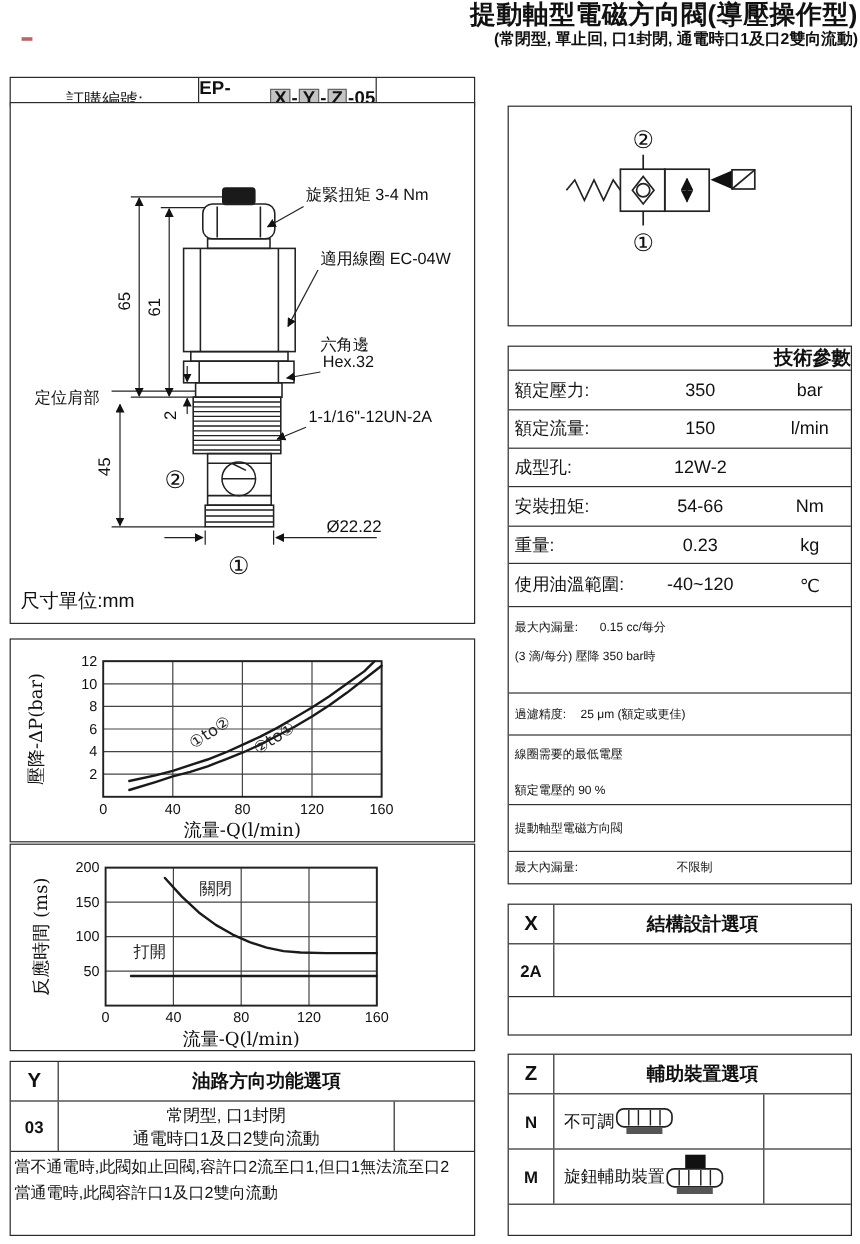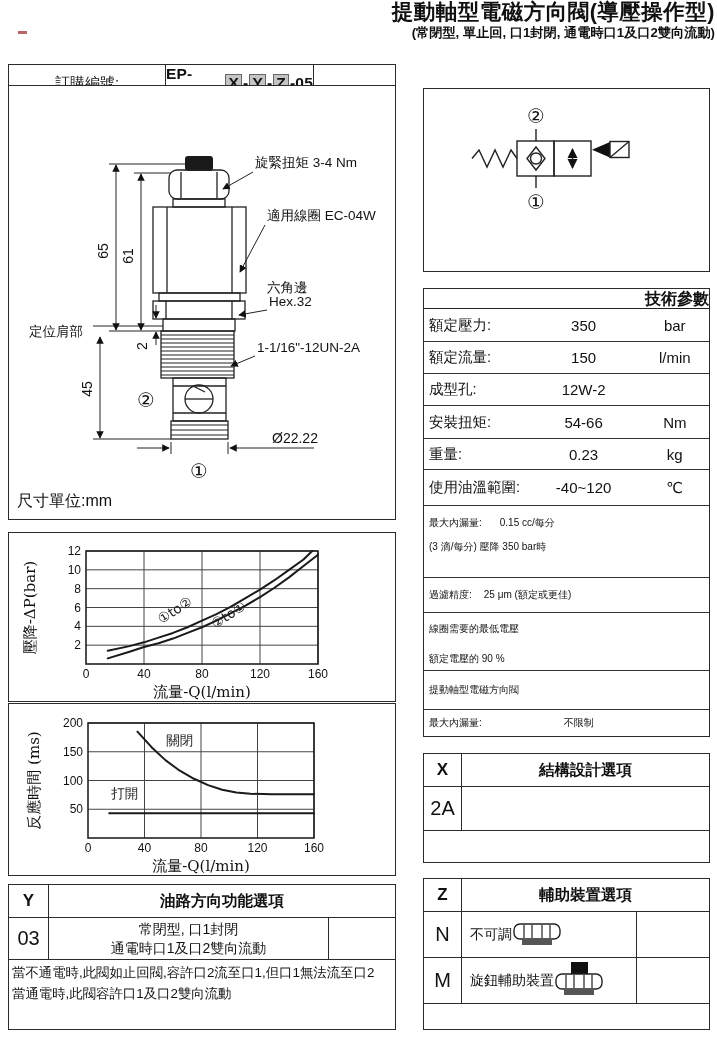--- a/index.html
+++ b/index.html
@@ -47,21 +47,21 @@
   .tt-note:last-child{border-bottom:none;flex:1;}
 
   
   .opt-table{display:flex;flex-direction:column;}
   .opt-header{display:grid;border-bottom:1.3px solid #2b2b2b;flex:none;}
   .opt-letter{border-right:1.3px solid #2b2b2b;display:flex;align-items:center;justify-content:center;
               font-weight:bold;font-size:17px;box-sizing:border-box;}
   .opt-title{display:flex;align-items:center;justify-content:center;font-weight:bold;font-size:15.5px;}
   .opt-row{display:grid;border-bottom:1.3px solid #2b2b2b;flex:none;}
   .opt-code{border-right:1.3px solid #2b2b2b;display:flex;align-items:center;justify-content:center;
-            font-weight:normal;font-size:20px;box-sizing:border-box;}
+            font-weight:bold;font-size:14px;box-sizing:border-box;}
   .opt-desc{border-right:1.3px solid #2b2b2b;display:flex;align-items:center;box-sizing:border-box;font-size:14px;line-height:1.35;}
   .opt-desc.center{justify-content:center;text-align:center;}
   .opt-empty{}
   .x-table{left:423px;top:753px;width:287px;height:110px;}
   .x-table .opt-header{grid-template-columns:38px auto;height:32px;}
   .x-table .opt-row{grid-template-columns:38px 177px auto;height:43px;}
   .z-table{left:423px;top:878px;width:287px;height:152px;}
   .z-table .opt-header{grid-template-columns:38px auto;height:32px;}
   .z-table .opt-row{grid-template-columns:38px 175px auto;height:45px;}
   .z-desc-inner{display:flex;align-items:center;width:100%;padding:0 6px 0 8px;}

